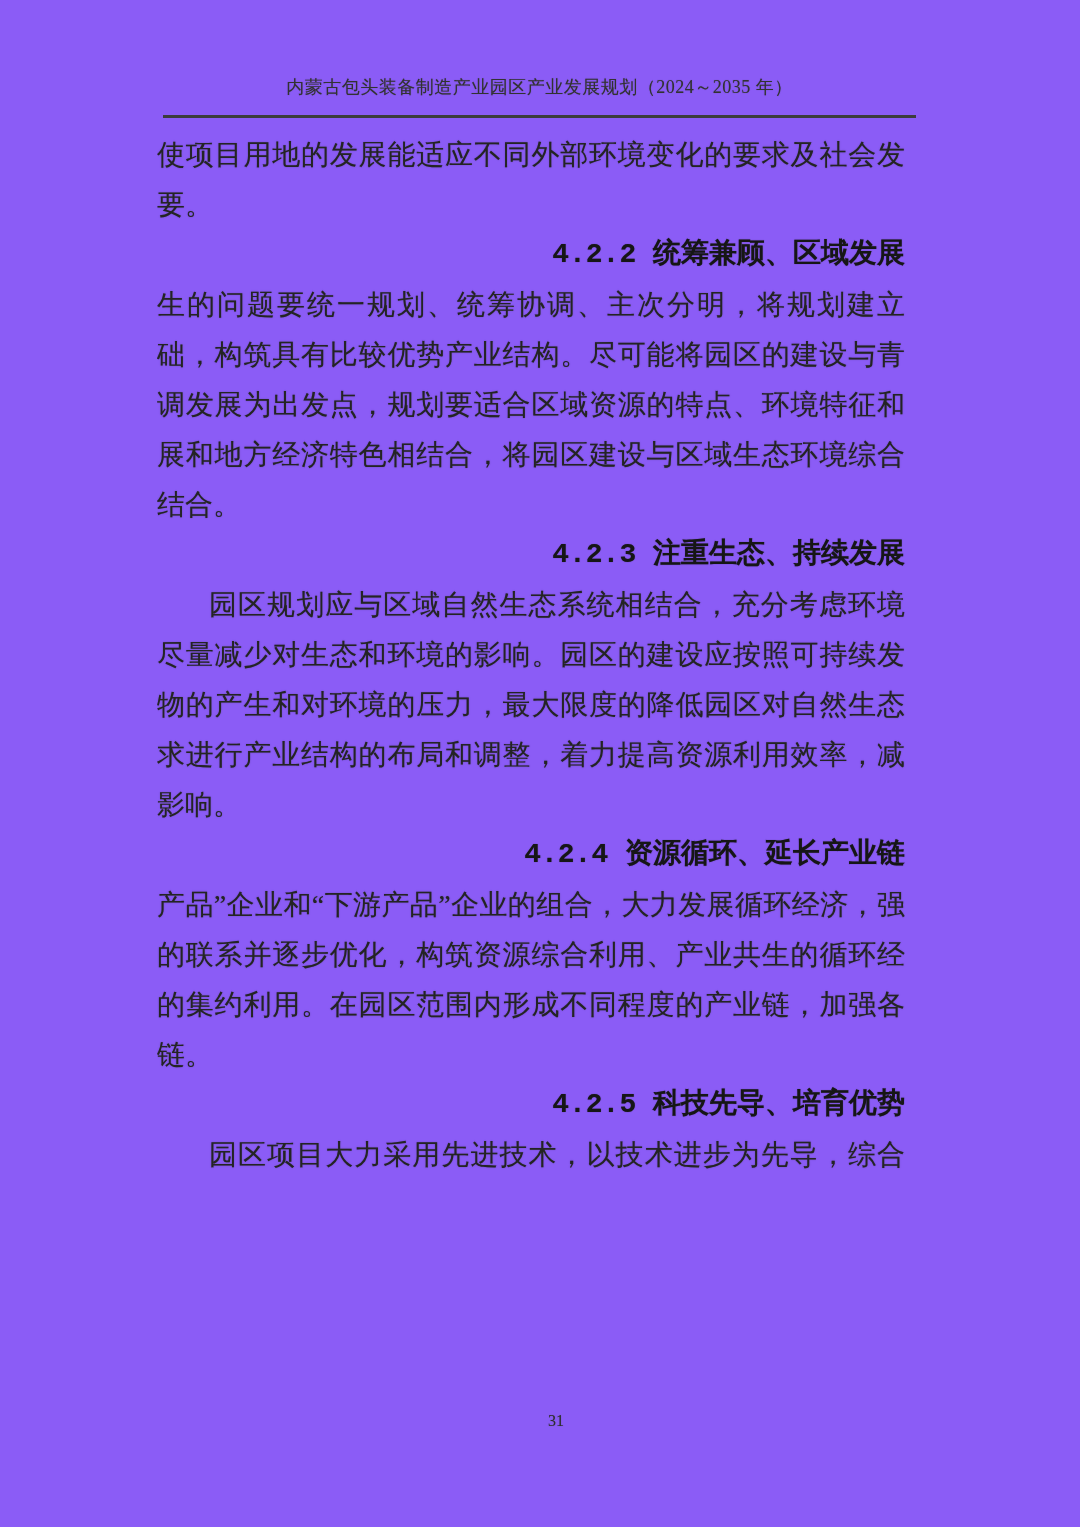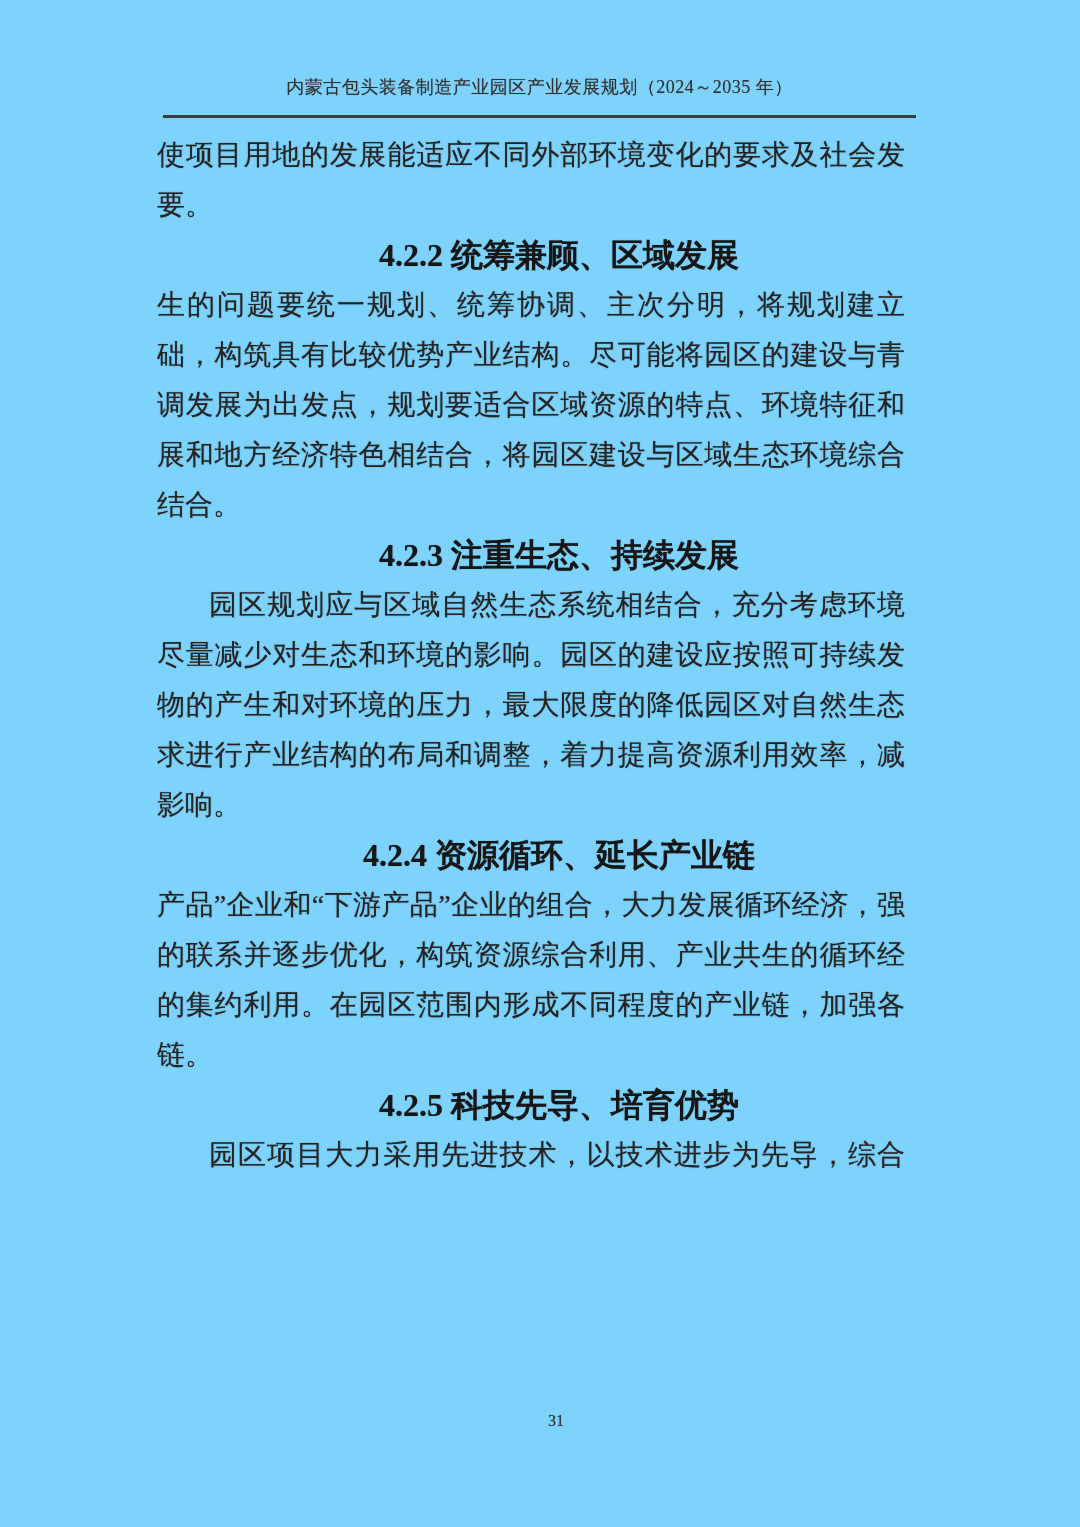--- a/index.html
+++ b/index.html
@@ -4,21 +4,21 @@
 <style>
   html, body {
     margin: 0;
     padding: 0;
     background: #ffffff;
   }
   .page {
     position: relative;
     width: 1080px;
     height: 1527px;
-    background: #7dd3fc;
+    background: #8b5cf6;
     overflow: hidden;
     font-family: "Liberation Serif", "DejaVu Serif", serif;
     color: #262626;
   }
   .doc-header {
     position: absolute;
     top: 74px;
     left: 163px;
     width: 753px;
     text-align: center;
@@ -55,27 +55,28 @@
   }
   .line.indent {
     padding-left: 52px;
   }
   .line.para-end {
     text-align-last: left;
   }
   .heading {
     margin: 0;
     padding-left: 56px;
-    font-size: 32px;
+    font-size: 28px;
     font-weight: 700;
     line-height: 50px;
     height: 50px;
     color: #161616;
     text-shadow: 0 0 1px rgba(30,30,30,0.55);
-    text-align: center;
+    text-align: right;
+    font-family: Liberation Mono, monospace;
   }
   .doc-footer {
     position: absolute;
     top: 1406px;
     left: 16px;
     width: 1080px;
     text-align: center;
     font-size: 16px;
     line-height: 30px;
     color: #2e2e2e;

